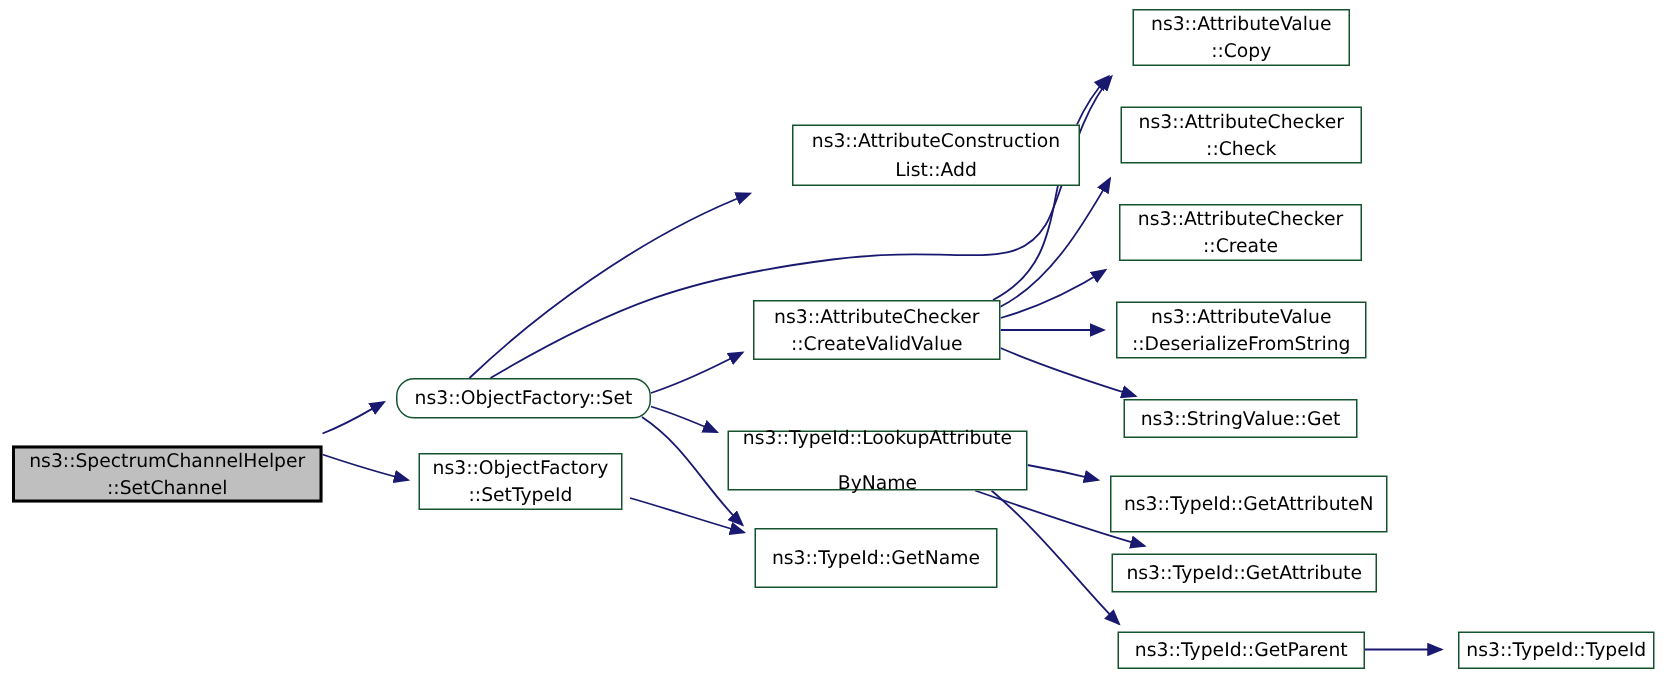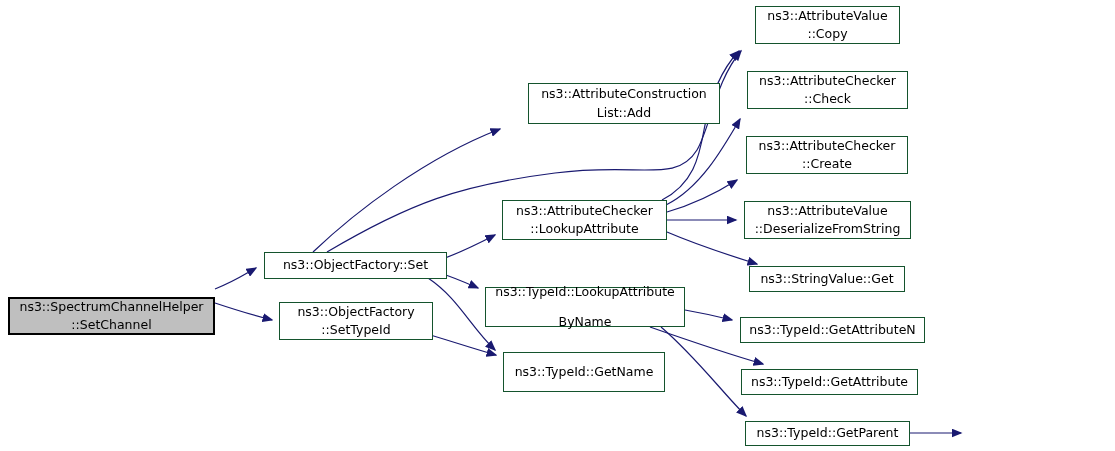--- a/index.html
+++ b/index.html
@@ -63,37 +63,37 @@
     <path d="M650,327 C690,341 728,354 763,364" marker-end="url(#arrow)"></path>
     <path d="M661,327 C695,356 722,392 746,416" marker-end="url(#arrow)"></path>
     <path d="M910,433 L961,433" marker-end="url(#arrow)"></path>
   </svg>
 
   <div class="node hl" style="left:8px;top:277px;width:207px;height:38px;margin-top:20px;">
     <span>ns3::SpectrumChannelHelper</span>
     <span>::SetChannel</span>
   </div>
 
-  <div class="node" style="left:264px;top:252px;width:183px;height:27px;">
+  <div class="node" style="left:264px;top:252px;width:170px;height:27px;border-radius:12px;">
     <span>ns3::ObjectFactory::Set</span>
   </div>
 
-  <div class="node" style="left:279px;top:302px;width:154px;height:38px;">
+  <div class="node" style="left:279px;top:302px;width:136px;height:38px;">
     <span>ns3::ObjectFactory</span>
     <span>::SetTypeId</span>
   </div>
 
   <div class="node" style="left:487px;top:83px;width:192px;height:41px;margin-left:41px;">
     <span>ns3::AttributeConstruction</span>
     <span>List::Add</span>
   </div>
 
   <div class="node" style="left:502px;top:200px;width:165px;height:40px;">
     <span>ns3::AttributeChecker</span>
-    <span>::LookupAttribute</span>
+    <span>::CreateValidValue</span>
   </div>
 
   <div class="node" style="left:485px;top:287px;width:200px;height:40px;gap:12px;">
     <span>ns3::TypeId::LookupAttribute</span>
     <span>ByName</span>
   </div>
 
   <div class="node" style="left:503px;top:352px;width:162px;height:40px;">
     <span>ns3::TypeId::GetName</span>
   </div>
@@ -115,26 +115,29 @@
 
   <div class="node" style="left:744px;top:201px;width:167px;height:38px;">
     <span>ns3::AttributeValue</span>
     <span>::DeserializeFromString</span>
   </div>
 
   <div class="node" style="left:749px;top:266px;width:156px;height:26px;align-items:center;">
     <span>ns3::StringValue::Get</span>
   </div>
 
-  <div class="node" style="left:740px;top:317px;width:185px;height:26px;">
+  <div class="node" style="left:740px;top:317px;width:185px;height:38px;">
     <span>ns3::TypeId::GetAttributeN</span>
   </div>
 
   <div class="node" style="left:741px;top:369px;width:177px;height:26px;">
     <span>ns3::TypeId::GetAttribute</span>
   </div>
 
   <div class="node" style="left:745px;top:421px;width:165px;height:25px;">
     <span>ns3::TypeId::GetParent</span>
   </div>
 
+  <div class="node" style="left:972px;top:421px;width:131px;height:25px;">
+    <span>ns3::TypeId::TypeId</span>
+  </div>
 
 </div>
 
 </body></html>

